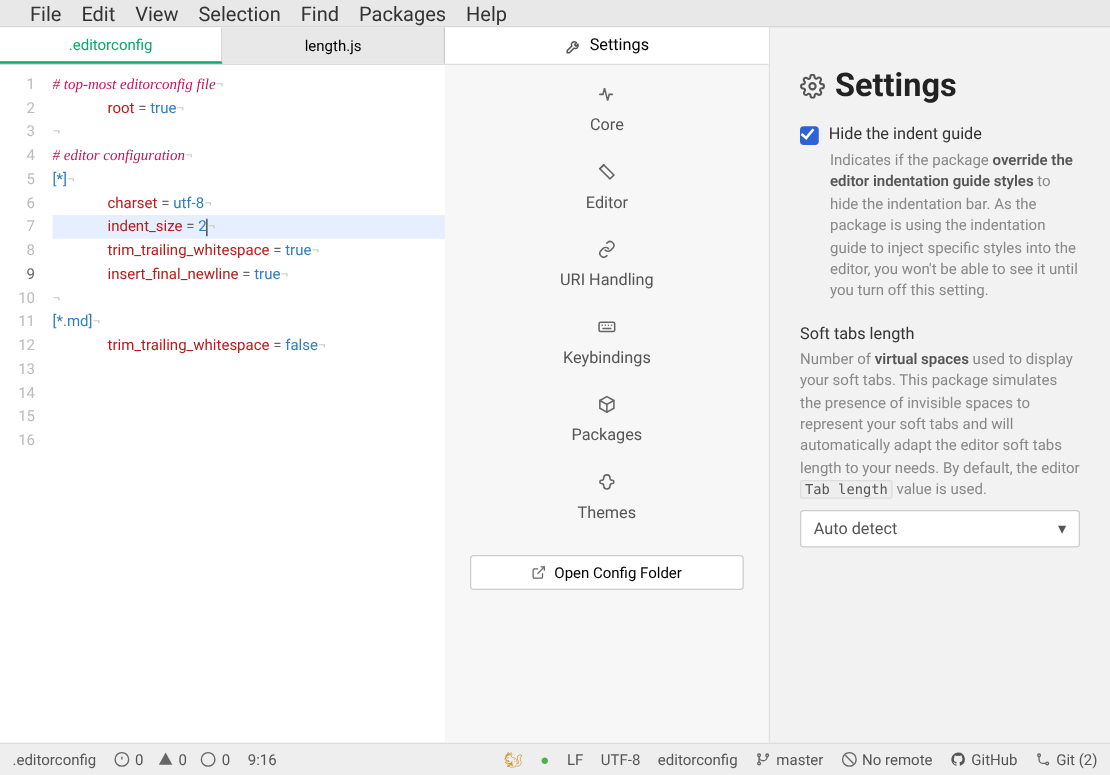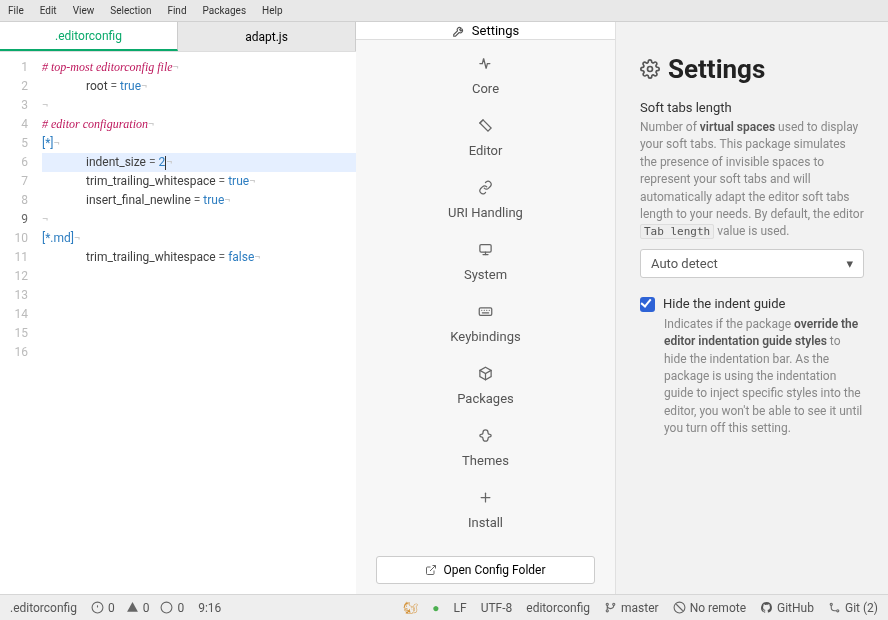--- a/index.html
+++ b/index.html
@@ -1,32 +1,32 @@
 <!DOCTYPE html>
 <html><head>
 <meta charset="utf-8">
 <style>
 * { box-sizing: border-box; margin: 0; padding: 0; font-family: -apple-system, BlinkMacSystemFont, "Segoe UI", Roboto, sans-serif; }
 html, body { width: 888px; height: 620px; overflow: hidden; background: #fff; }
-.menubar { height: 22px; background: #e8e8e8; display: flex; align-items: center; padding: 0 0; font-size: 10px; color: #333; border-bottom: 1px solid #d0d0d0; }
+.menubar { height: 22px; background: #e8e8e8; display: flex; align-items: flex-start; padding: 0 16px; font-size: 16px; color: #333; border-bottom: 1px solid #d0d0d0; }
 .menubar span { padding: 2px 8px; cursor: pointer; }
 .main { display: flex; height: 572px; }
 .editor-pane { width: 356px; display: flex; flex-direction: column; background: #fff; }
 .settings-pane { flex: 1; display: flex; background: #f2f2f2; }
 .tabs { height: 30px; display: flex; border-bottom: 1px solid #ddd; }
 .tab { flex: 1; display: flex; align-items: center; justify-content: center; font-size: 12px; cursor: pointer; background: #e8e8e8; border-right: 1px solid #ccc; }
 .tab.active { background: #fff; color: #0aa96b; border-bottom: 2px solid #0aa96b; }
 .editor-body { flex: 1; display: flex; font-family: "Consolas","Courier New",monospace; font-size: 12px; overflow: hidden; }
 .gutter { width: 36px; text-align: right; color: #bbb; padding: 6px 8px 0 0; line-height: 19px; }
 .gutter div { height: 19px; }
 .code { flex: 1; padding: 6px 0 0 6px; line-height: 19px; }
 .code .line { height: 19px; white-space: pre; position: relative; }
 .code .line.cursor-line { background: #e5efff; }
 .cm { color: #be185d; font-style: italic; font-family: Liberation Serif, serif; }
-.kw { color: #404040; padding-left: 44px; }
+.kw { color: #b91c1c; padding-left: 44px; }
 .op { color: #666; }
 .val { color: #2e7ec1; }
 .sec { color: #2e7ec1; }
 .invis { color: #ccc; }
 .cursor { display: inline-block; width: 1px; height: 14px; background: #333; vertical-align: middle; margin-left: 0px; }
 .settings-nav { width: 260px; background: #f7f7f7; border-right: 1px solid #e0e0e0; display: flex; flex-direction: column; padding-top: 0; }
 .settings-tab { height: 30px; display: flex; align-items: center; justify-content: center; font-size: 13px; gap: 6px; background: #fff; border-bottom: 1px solid #ddd; }
 .nav-items { padding: 16px 16px; display: flex; flex-direction: column; gap: 22px; }
 .nav-item { display: flex; align-items: center; gap: 10px; font-size: 13px; color: #555; cursor: pointer; flex-direction: column; }
 .nav-item svg { width: 15px; height: 15px; color: #666; }
@@ -61,21 +61,21 @@
     <span>Selection</span>
     <span>Find</span>
     <span>Packages</span>
     <span>Help</span>
   </div>
 
 <div class="main">
   <div class="editor-pane">
     <div class="tabs">
       <div class="tab active">.editorconfig</div>
-      <div class="tab">adapt.js</div>
+      <div class="tab">length.js</div>
     </div>
     <div class="editor-body">
       <div class="gutter" id="gutter">
           <div>1</div>
           <div>2</div>
           <div>3</div>
           <div>4</div>
           <div>5</div>
           <div>6</div>
           <div>7</div>
@@ -88,20 +88,21 @@
           <div>14</div>
           <div>15</div>
           <div>16</div>
         </div>
       <div class="code" id="code">
           <div class="line"><span class="cm"># top-most editorconfig file</span><span class="invis">¬</span></div>
           <div class="line"><span class="kw">root</span><span class="op"> = </span><span class="val">true</span><span class="invis">¬</span></div>
           <div class="line"><span class="invis">¬</span></div>
           <div class="line"><span class="cm"># editor configuration</span><span class="invis">¬</span></div>
           <div class="line"><span class="sec">[*]</span><span class="invis">¬</span></div>
+          <div class="line"><span class="kw">charset</span><span class="op"> = </span><span class="val">utf-8</span><span class="invis">¬</span></div>
           <div class="line cursor-line"><span class="kw">indent_size</span><span class="op"> = </span><span class="val">2</span><span class="cursor"></span><span class="invis">¬</span></div>
           <div class="line"><span class="kw">trim_trailing_whitespace</span><span class="op"> = </span><span class="val">true</span><span class="invis">¬</span></div>
           <div class="line"><span class="kw">insert_final_newline</span><span class="op"> = </span><span class="val">true</span><span class="invis">¬</span></div>
           <div class="line"><span class="invis">¬</span></div>
           <div class="line"><span class="sec">[*.md]</span><span class="invis">¬</span></div>
           <div class="line"><span class="kw">trim_trailing_whitespace</span><span class="op"> = </span><span class="val">false</span><span class="invis">¬</span></div>
           <div class="line"></div>
         </div>
     </div>
   </div>
@@ -130,28 +131,20 @@
           </div>
           <div class="nav-item">
             <svg viewBox="0 0 24 24" fill="none" stroke="currentColor" stroke-width="2" stroke-linecap="round">
               <path d="M10 13a5 5 0 0 0 7 0l3-3a5 5 0 0 0-7-7l-1 1"></path>
               <path d="M14 11a5 5 0 0 0-7 0l-3 3a5 5 0 0 0 7 7l1-1"></path>
             </svg>
             <span>URI Handling</span>
           </div>
           <div class="nav-item">
             <svg viewBox="0 0 24 24" fill="none" stroke="currentColor" stroke-width="2" stroke-linecap="round">
-              <rect x="3" y="4" width="18" height="12" rx="2"></rect>
-              <line x1="8" y1="20" x2="16" y2="20"></line>
-              <line x1="12" y1="16" x2="12" y2="20"></line>
-            </svg>
-            <span>System</span>
-          </div>
-          <div class="nav-item">
-            <svg viewBox="0 0 24 24" fill="none" stroke="currentColor" stroke-width="2" stroke-linecap="round">
               <rect x="2" y="6" width="20" height="12" rx="2"></rect>
               <line x1="6" y1="10" x2="6" y2="10"></line>
               <line x1="10" y1="10" x2="10" y2="10"></line>
               <line x1="14" y1="10" x2="14" y2="10"></line>
               <line x1="18" y1="10" x2="18" y2="10"></line>
               <line x1="7" y1="14" x2="17" y2="14"></line>
             </svg>
             <span>Keybindings</span>
           </div>
           <div class="nav-item">
@@ -160,27 +153,20 @@
               <path d="M3 7l9 5 9-5"></path>
               <path d="M12 22V12"></path>
             </svg>
             <span>Packages</span>
           </div>
           <div class="nav-item">
             <svg viewBox="0 0 24 24" fill="none" stroke="currentColor" stroke-width="2" stroke-linecap="round">
               <path d="M12 3a4 4 0 0 0-4 4 3 3 0 0 1-3 3 2 2 0 0 0 0 4 3 3 0 0 1 3 3 4 4 0 0 0 8 0 3 3 0 0 1 3-3 2 2 0 0 0 0-4 3 3 0 0 1-3-3 4 4 0 0 0-4-4z"></path>
             </svg>
             <span>Themes</span>
-          </div>
-          <div class="nav-item">
-            <svg viewBox="0 0 24 24" fill="none" stroke="currentColor" stroke-width="2" stroke-linecap="round">
-              <line x1="12" y1="5" x2="12" y2="19"></line>
-              <line x1="5" y1="12" x2="19" y2="12"></line>
-            </svg>
-            <span>Install</span>
           </div>
         </div>
       <div class="config-btn">
         <svg width="12" height="12" viewBox="0 0 24 24" fill="none" stroke="#666" stroke-width="2">
             <path d="M18 13v6a2 2 0 0 1-2 2H5a2 2 0 0 1-2-2V8a2 2 0 0 1 2-2h6"></path>
             <path d="M15 3h6v6"></path>
             <path d="M10 14L21 3"></path>
           </svg>
         <span>Open Config Folder</span>
       </div>
@@ -189,37 +175,37 @@
     <div class="settings-content">
       <div class="settings-header">
         <svg width="20" height="20" viewBox="0 0 24 24" fill="none" stroke="#555" stroke-width="2">
             <circle cx="12" cy="12" r="3"></circle>
             <path d="M19.4 15a1.65 1.65 0 0 0 .33 1.82l.06.06a2 2 0 1 1-2.83 2.83l-.06-.06a1.65 1.65 0 0 0-1.82-.33 1.65 1.65 0 0 0-1 1.51V21a2 2 0 1 1-4 0v-.09a1.65 1.65 0 0 0-1-1.51 1.65 1.65 0 0 0-1.82.33l-.06.06a2 2 0 1 1-2.83-2.83l.06-.06a1.65 1.65 0 0 0 .33-1.82 1.65 1.65 0 0 0-1.51-1H3a2 2 0 1 1 0-4h.09a1.65 1.65 0 0 0 1.51-1 1.65 1.65 0 0 0-.33-1.82l-.06-.06a2 2 0 1 1 2.83-2.83l.06.06a1.65 1.65 0 0 0 1.82.33h0a1.65 1.65 0 0 0 1-1.51V3a2 2 0 1 1 4 0v.09a1.65 1.65 0 0 0 1 1.51h0a1.65 1.65 0 0 0 1.82-.33l.06-.06a2 2 0 1 1 2.83 2.83l-.06.06a1.65 1.65 0 0 0-.33 1.82v0a1.65 1.65 0 0 0 1.51 1H21a2 2 0 1 1 0 4h-.09a1.65 1.65 0 0 0-1.51 1z"></path>
           </svg>
         <h1>Settings</h1>
       </div>
 
       <div class="setting-block">
+        <div class="setting-title">
+          <div class="chk"></div>
+          <span class="lbl">Hide the indent guide</span>
+        </div>
+        <div class="setting-desc indent">
+          <span>Indicates if the package </span><b>override the editor indentation guide styles</b><span> to hide the indentation bar. As the package is using the indentation guide to inject specific styles into the editor, you won't be able to see it until you turn off this setting.</span>
+        </div>
+      </div>
+
+      <div class="setting-block">
         <div class="lbl" style="font-size:13px;color:#333;margin-bottom:4px;">Soft tabs length</div>
         <div class="setting-desc">
           <span>Number of </span><b>virtual spaces</b><span> used to display your soft tabs. This package simulates the presence of invisible spaces to represent your soft tabs and will automatically adapt the editor soft tabs length to your needs. By default, the editor </span><span class="codebox">Tab length</span><span> value is used.</span>
         </div>
         <div class="select">
           <span>Auto detect</span>
           <span>▾</span>
-        </div>
-      </div>
-
-      <div class="setting-block">
-        <div class="setting-title">
-          <div class="chk"></div>
-          <span class="lbl">Hide the indent guide</span>
-        </div>
-        <div class="setting-desc indent">
-          <span>Indicates if the package </span><b>override the editor indentation guide styles</b><span> to hide the indentation bar. As the package is using the indentation guide to inject specific styles into the editor, you won't be able to see it until you turn off this setting.</span>
         </div>
       </div>
     </div>
   </div>
 </div>
 
 <div class="statusbar">
   <div class="sb-left">
     <span class="sb-item">.editorconfig</span>
     <span class="sb-item">

